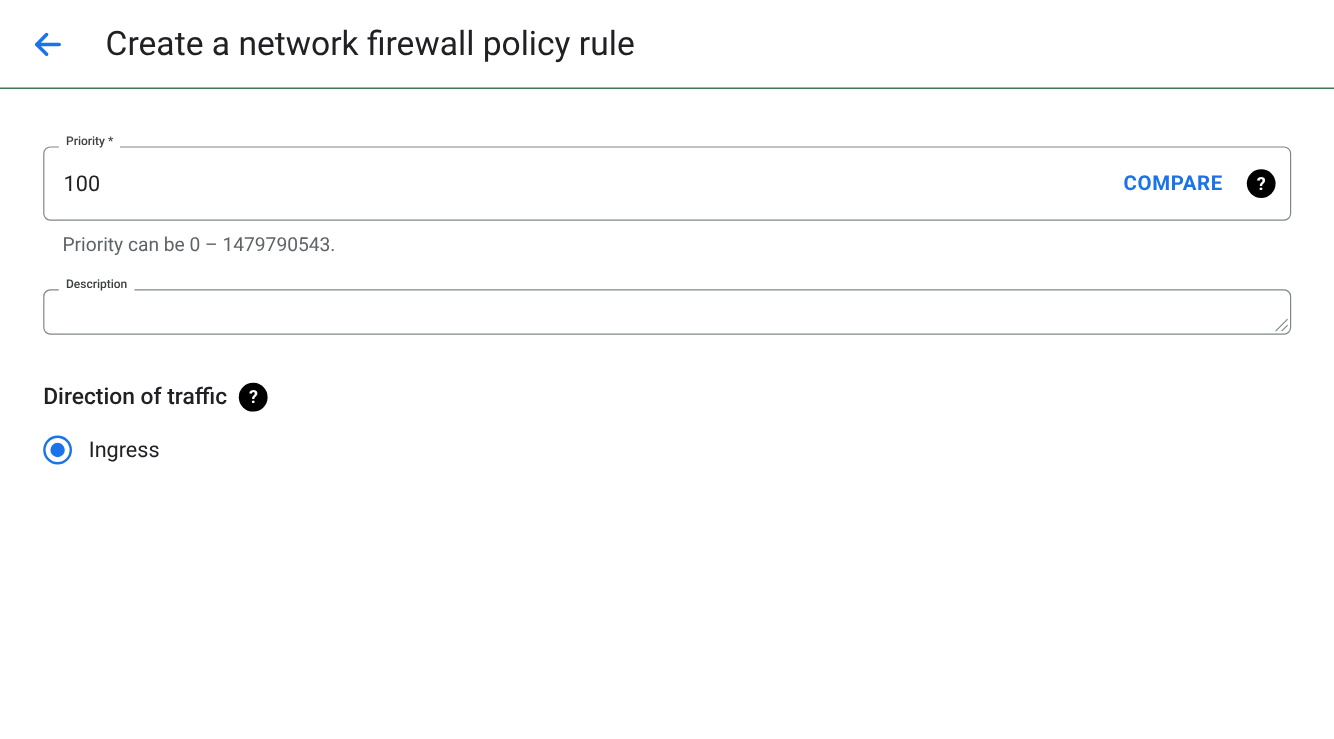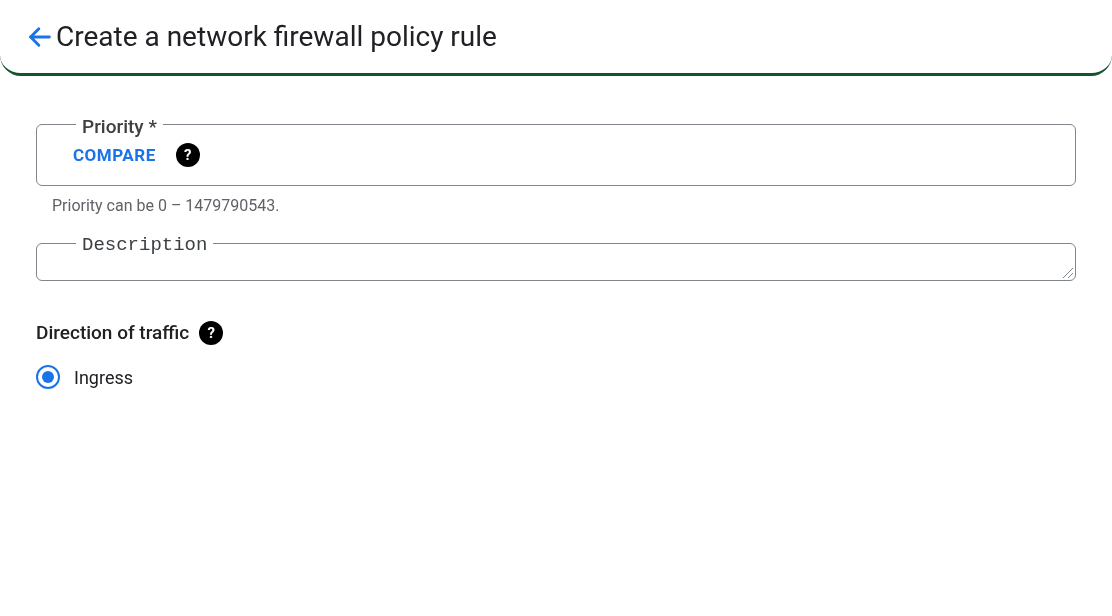--- a/index.html
+++ b/index.html
@@ -10,22 +10,22 @@
   body {
     font-family: 'Google Sans', Roboto, Arial, sans-serif;
     background: #fff;
     color: #202124;
     width: 1112px;
   }
   .header {
     display: flex;
     align-items: center;
     padding: 20px 24px;
-    border-bottom: 3px solid #14532d;
-    border-radius: 21px;
+    border-bottom: 1px solid #14532d;
+    gap: 32px;
   }
   .back-btn {
     width: 32px;
     height: 32px;
     display: flex;
     align-items: center;
     justify-content: center;
     cursor: pointer;
     color: #1a73e8;
   }
@@ -48,24 +48,23 @@
     padding: 18px 16px;
     display: flex;
     align-items: center;
   }
   .outlined-field .floating-label {
     position: absolute;
     top: -10px;
     left: 12px;
     background: #fff;
     padding: 0 6px;
-    font-size: 19px;
+    font-size: 10px;
     color: #3c4043;
     font-weight: 500;
-    margin-left: 27px;
   }
   .outlined-field input,
   .outlined-field textarea {
     border: none;
     outline: none;
     font-size: 18px;
     font-family: inherit;
     color: #202124;
     flex: 1;
     resize: none;
@@ -101,21 +100,20 @@
     flex-shrink: 0;
   }
   .helper-text {
     font-size: 16px;
     color: #5f6368;
     margin: 10px 0 28px 16px;
   }
   .description-wrap {
     position: relative;
     margin-bottom: 40px;
-    font-family: Liberation Mono, monospace;
   }
   .resize-handle {
     position: absolute;
     right: 2px;
     bottom: 2px;
     width: 14px;
     height: 14px;
     pointer-events: none;
   }
   .section-label {
@@ -173,20 +171,21 @@
     </svg>
   </div>
   <h1 class="page-title">Create a network firewall policy rule</h1>
 </div>
 
 <div class="content">
 
   <div class="field-wrap">
     <div class="outlined-field priority-field">
       <span class="floating-label">Priority *</span>
+      <input type="text" value="100" style="">
       <span class="compare-btn">COMPARE</span>
       <span class="help-icon">?</span>
     </div>
   </div>
   <div class="helper-text">Priority can be 0 – 1479790543.</div>
 
   <div class="description-wrap">
     <div class="outlined-field">
       <span class="floating-label">Description</span>
     </div>

